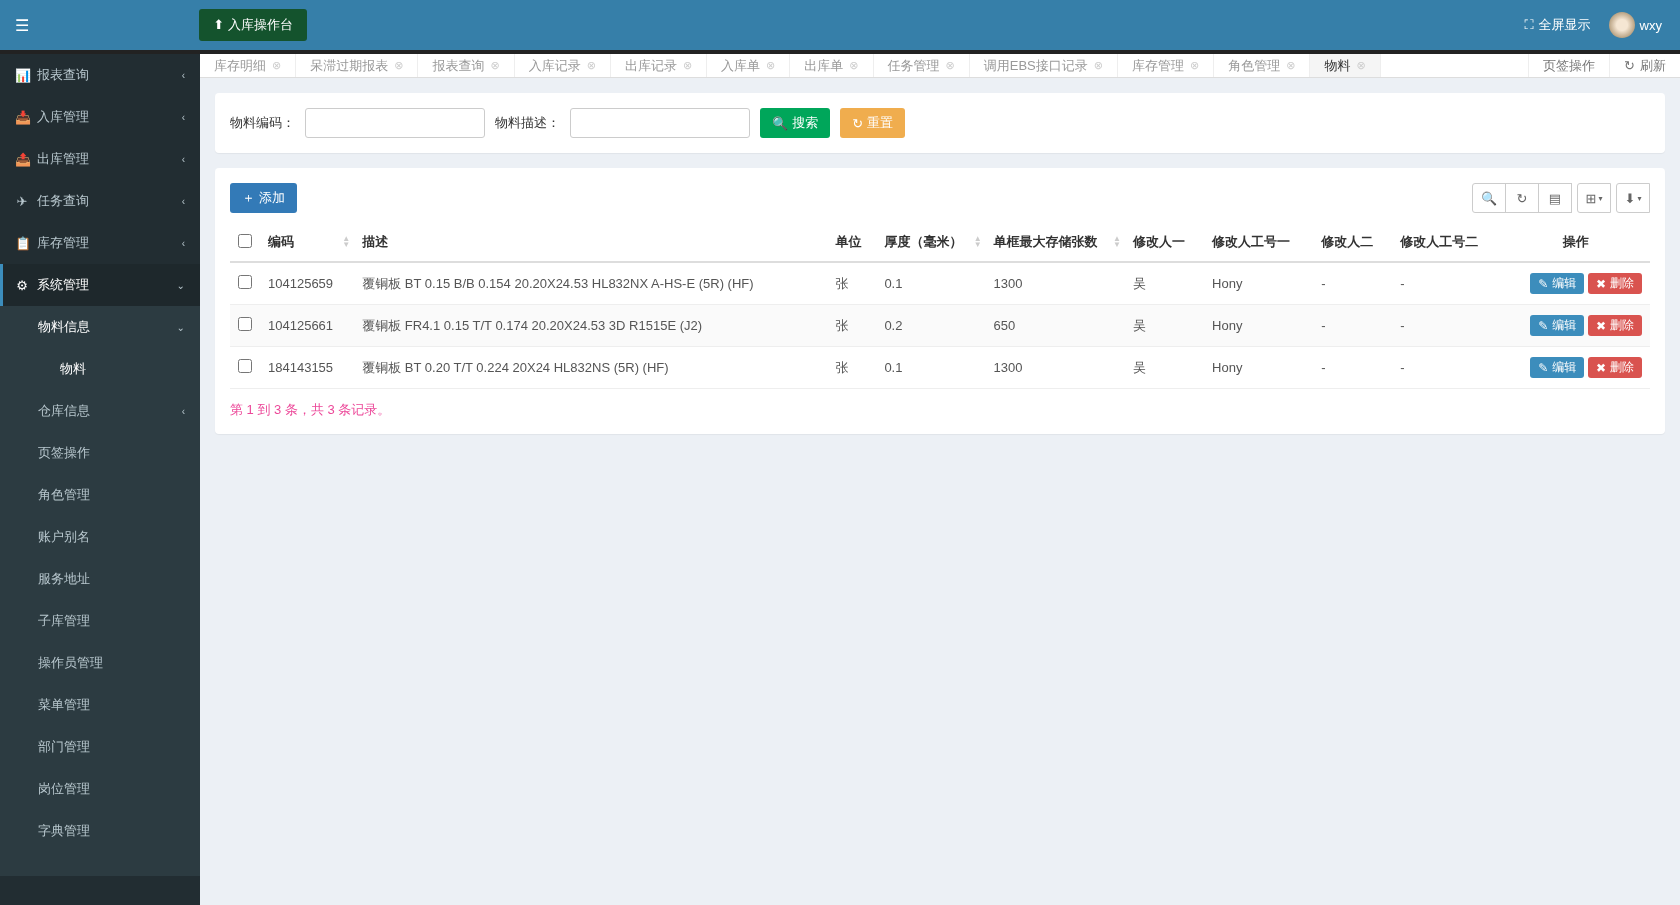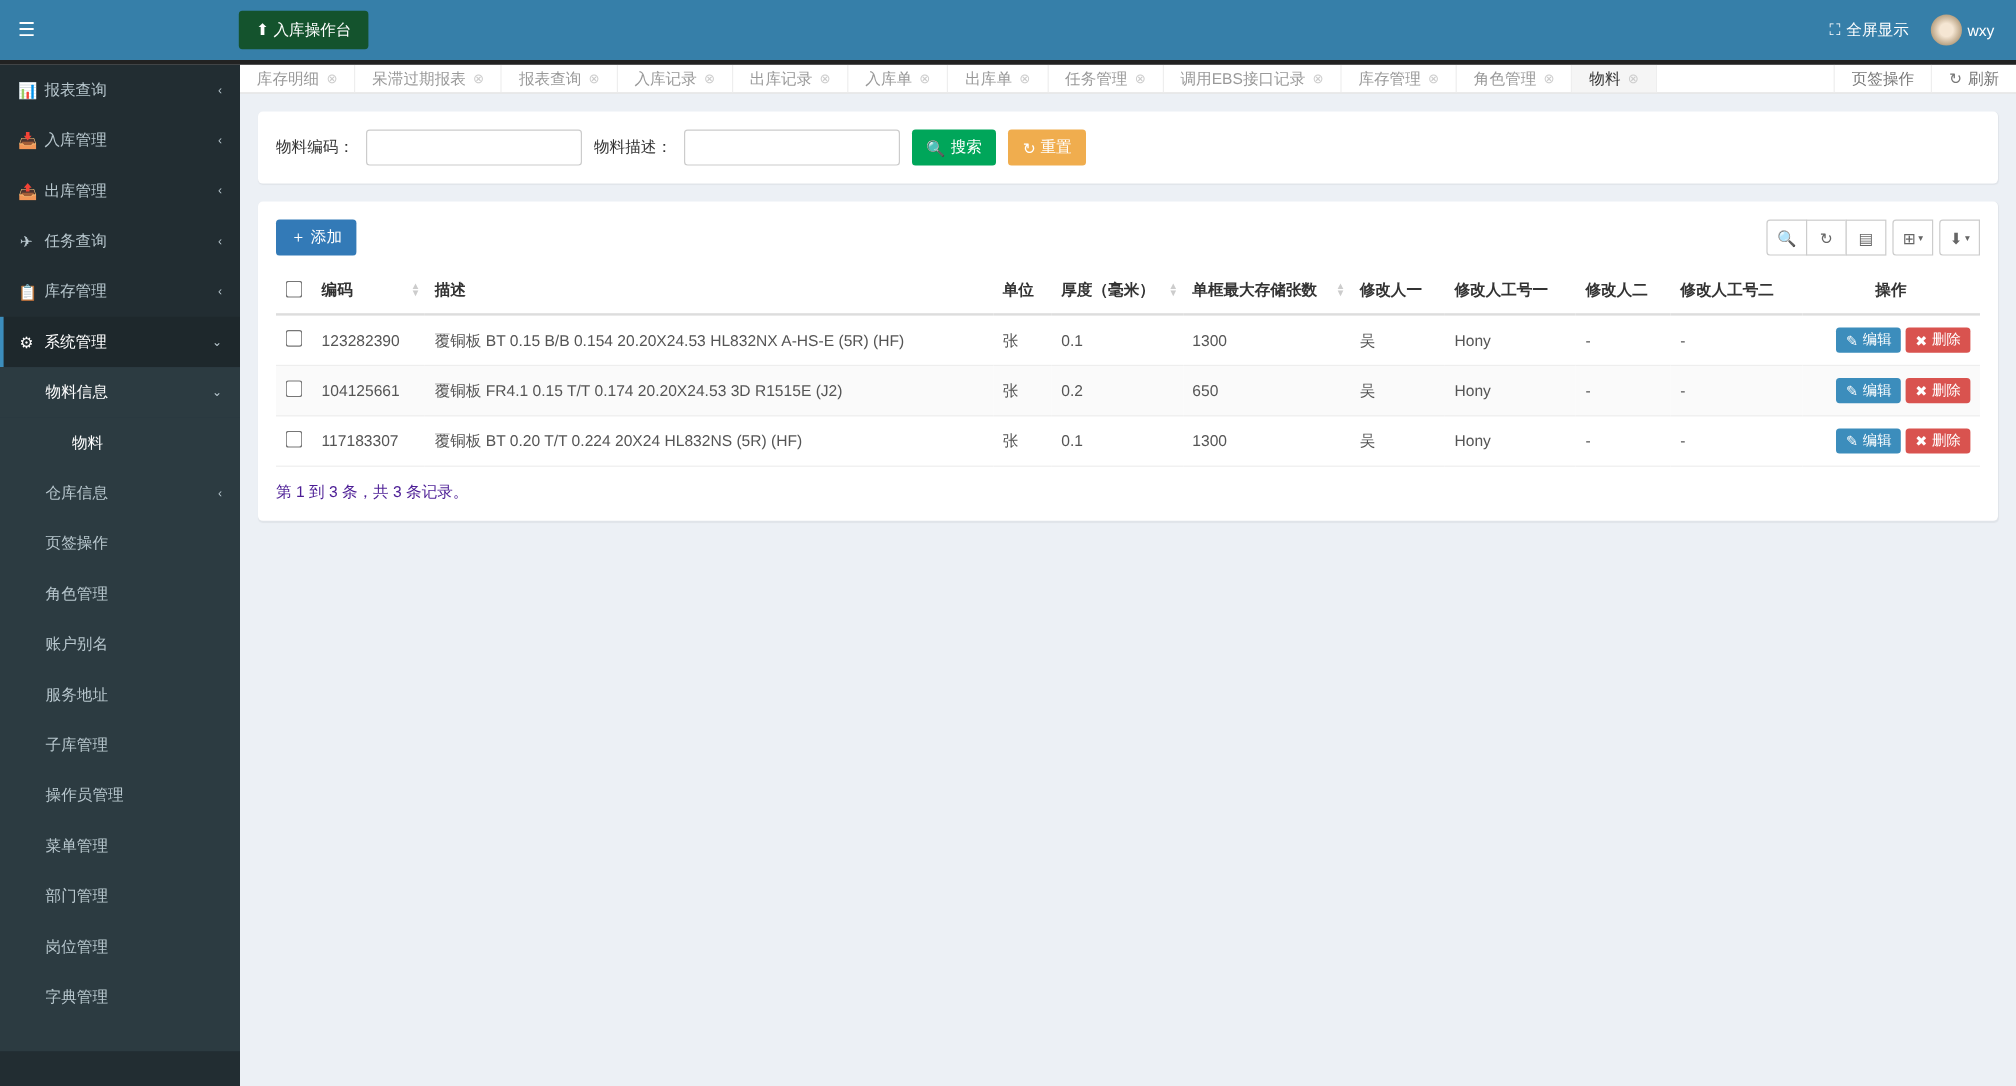--- a/index.html
+++ b/index.html
@@ -69,21 +69,21 @@
 .caret { font-size: 8px; margin-left: 2px; }
 
 table.data { width: 100%; border-collapse: collapse; font-size: 13px; }
 table.data th { text-align: left; padding: 10px 8px; border-bottom: 2px solid #ddd; color: #333; font-weight: 600; position: relative; }
 table.data td { padding: 10px 8px; border-bottom: 1px solid #eee; color: #555; }
 table.data tbody tr:nth-child(odd) { background: #fff; }
 table.data tbody tr:nth-child(even) { background: #fafafa; }
 .sort-arrows { position: absolute; right: 4px; top: 50%; transform: translateY(-50%); display:flex; flex-direction:column; line-height:6px; font-size:8px; color: #ccc;}
 input[type=checkbox] { width: 14px; height: 14px; }
 
-.footer-info { margin-top: 12px; color: #4c1d95; font-size: 13px; }
+.footer-info { margin-top: 12px; color: #ec4899; font-size: 13px; }
 </style>
 </head>
 <body>
 
 <div class="header">
   <div class="header-left">
     <span class="hamburger">☰</span>
     <button class="btn-warn">
       <span>⬆</span>
       <span>入库操作台</span>
@@ -329,21 +329,21 @@
                 <th><span>修改人一</span></th>
                 <th><span>修改人工号一</span></th>
                 <th><span>修改人二</span></th>
                 <th><span>修改人工号二</span></th>
                 <th style="text-align: center;"><span>操作</span></th>
               </tr>
             </thead>
           <tbody id="tbody">
               <tr>
                 <td><input type="checkbox" style=""></td>
-                <td>123282390</td>
+                <td>104125659</td>
                 <td>覆铜板 BT 0.15 B/B 0.154 20.20X24.53 HL832NX A-HS-E (5R) (HF)</td>
                 <td>张</td>
                 <td>0.1</td>
                 <td>1300</td>
                 <td>吴</td>
                 <td>Hony</td>
                 <td>-</td>
                 <td>-</td>
                 <td style="text-align: right;"><button class="btn btn-info btn-xs"><span>✎</span>编辑</button> <button class="btn btn-danger btn-xs"><span>✖</span>删除</button></td>
               </tr>
@@ -355,21 +355,21 @@
                 <td>0.2</td>
                 <td>650</td>
                 <td>吴</td>
                 <td>Hony</td>
                 <td>-</td>
                 <td>-</td>
                 <td style="text-align: right;"><button class="btn btn-info btn-xs"><span>✎</span>编辑</button> <button class="btn btn-danger btn-xs"><span>✖</span>删除</button></td>
               </tr>
               <tr>
                 <td><input type="checkbox" style=""></td>
-                <td>117183307</td>
+                <td>184143155</td>
                 <td>覆铜板 BT 0.20 T/T 0.224 20X24 HL832NS (5R) (HF)</td>
                 <td>张</td>
                 <td>0.1</td>
                 <td>1300</td>
                 <td>吴</td>
                 <td>Hony</td>
                 <td>-</td>
                 <td>-</td>
                 <td style="text-align: right;"><button class="btn btn-info btn-xs"><span>✎</span>编辑</button> <button class="btn btn-danger btn-xs"><span>✖</span>删除</button></td>
               </tr>

